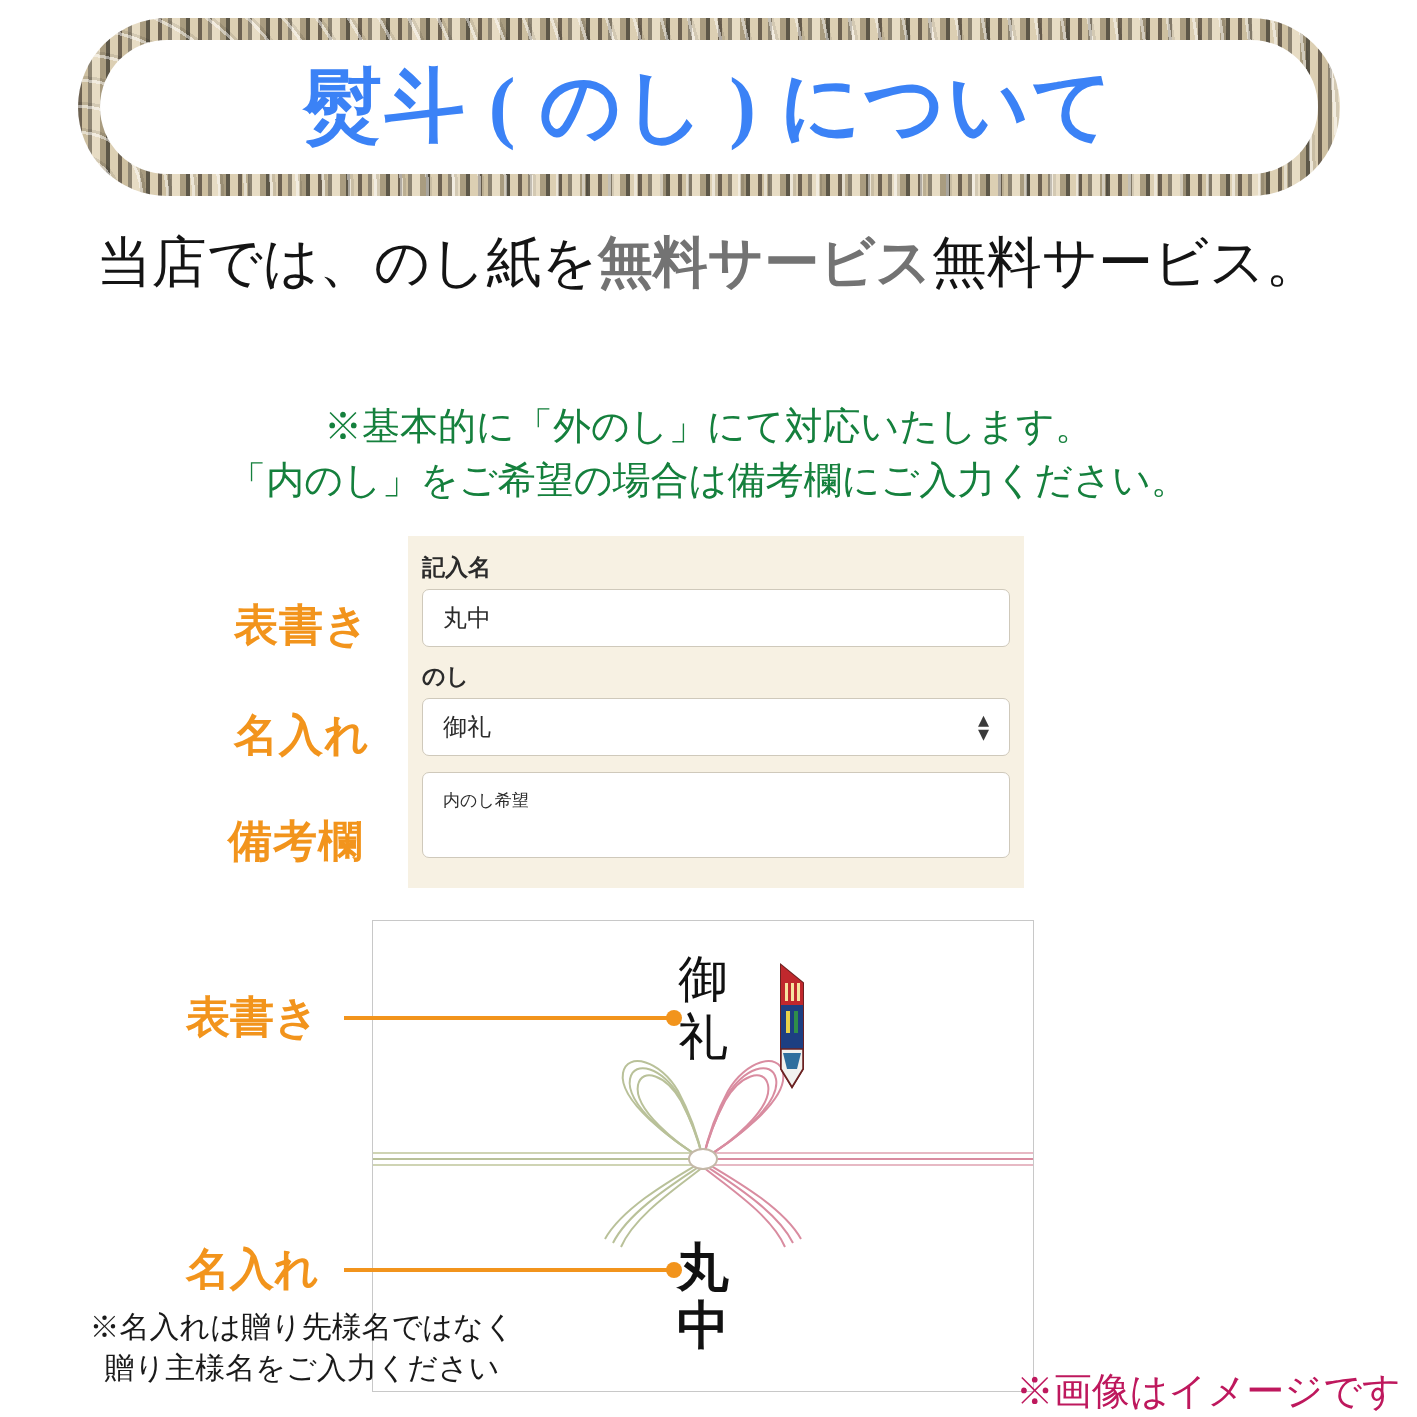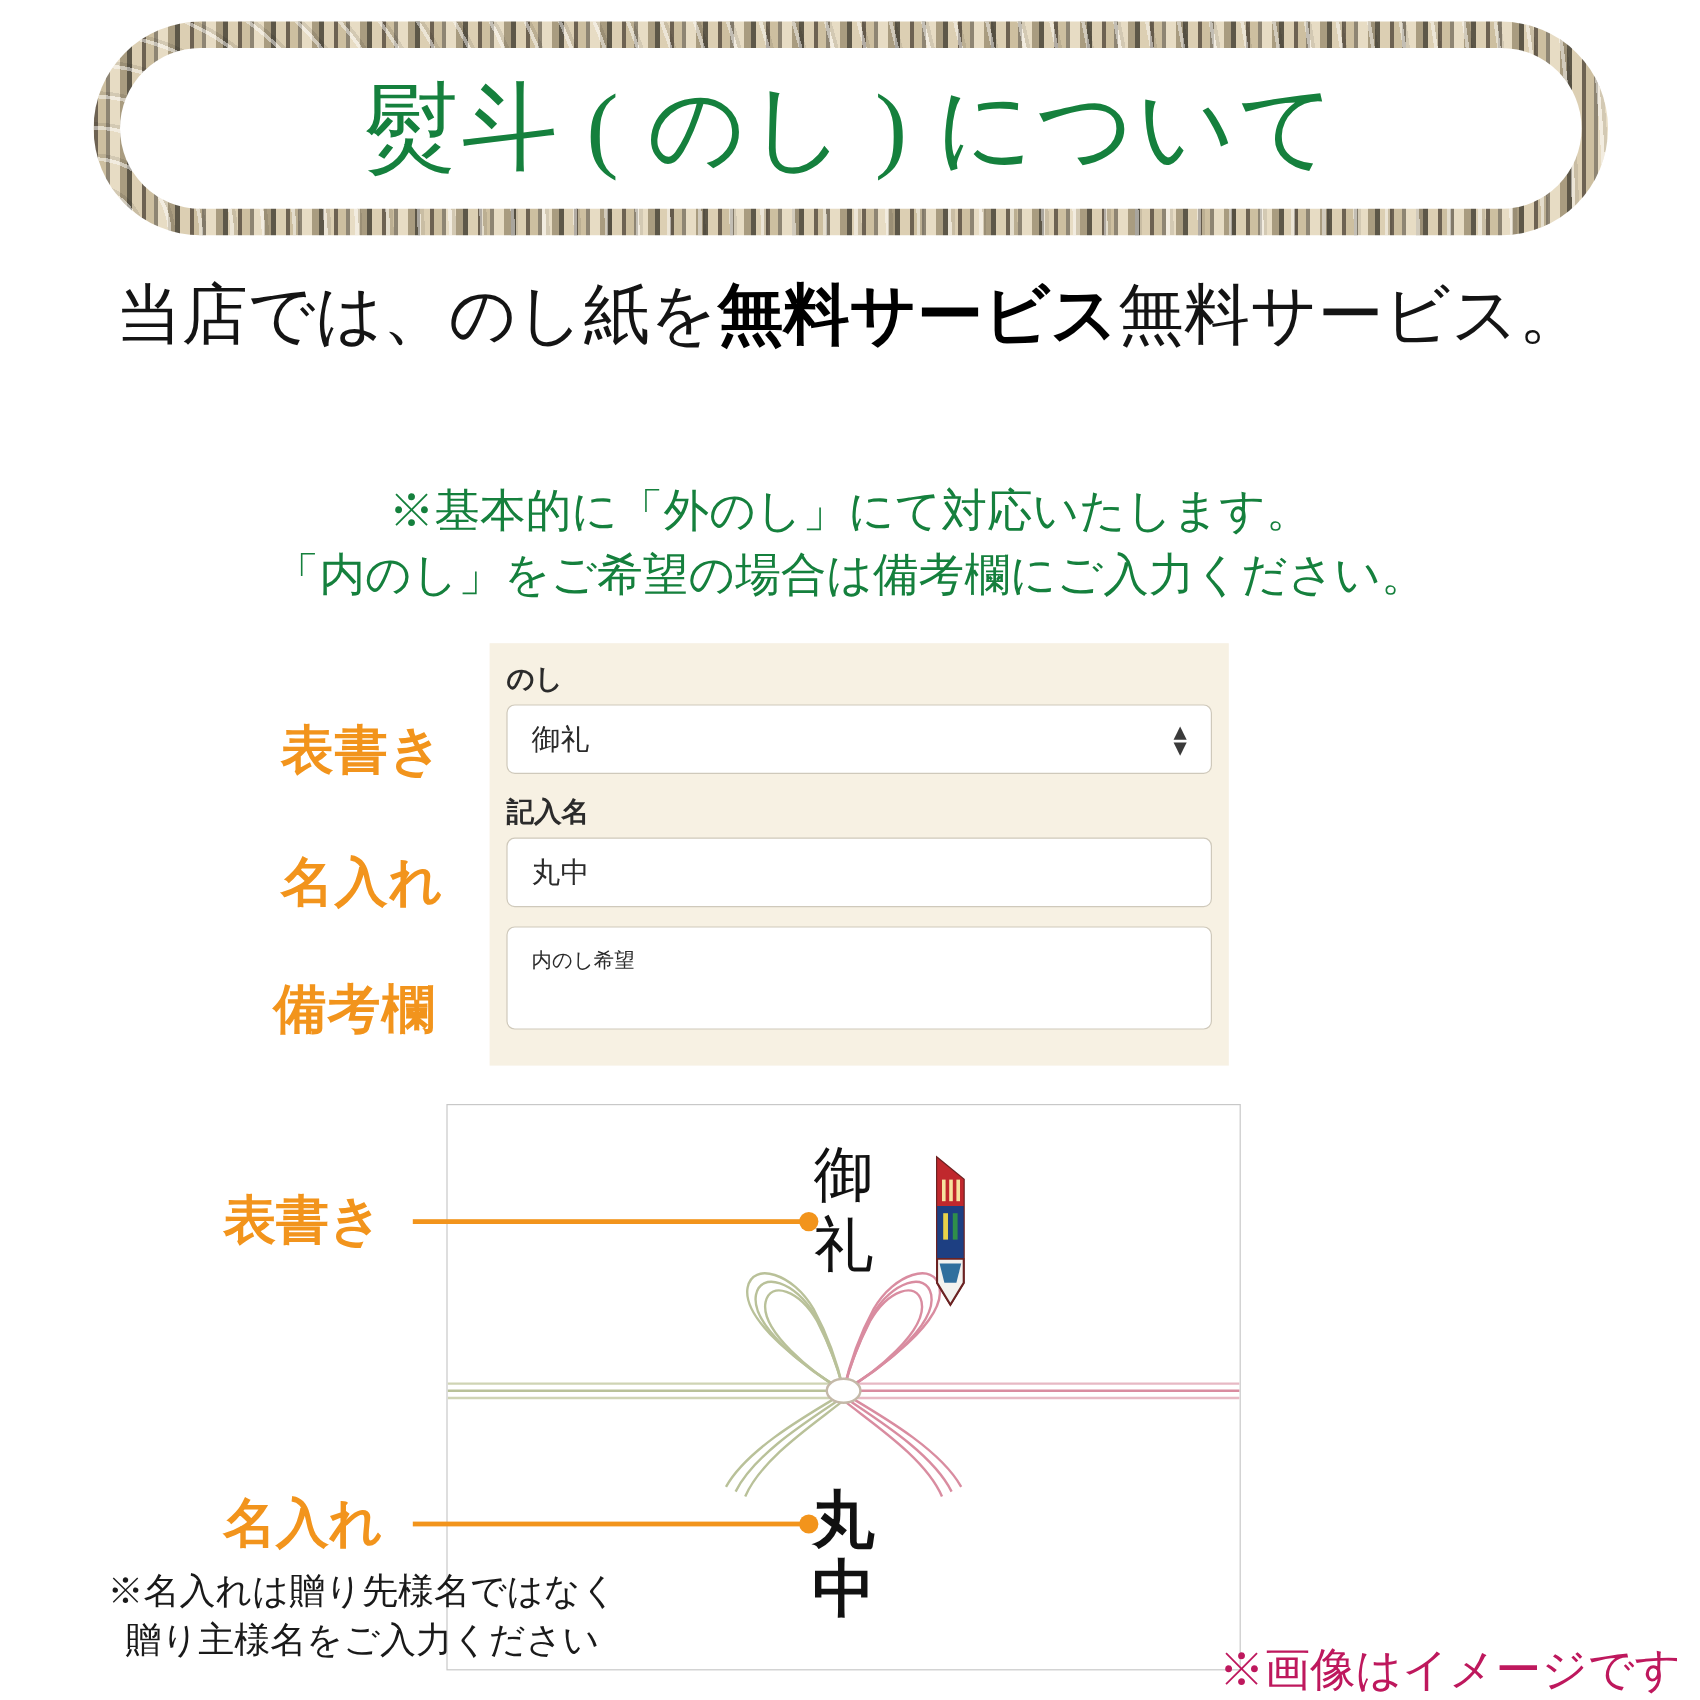--- a/index.html
+++ b/index.html
@@ -60,38 +60,38 @@
     background: #ffffff;
     border-radius: 70px;
     z-index: 3;
     display: flex;
     align-items: center;
     justify-content: center;
   }
   .header-title {
     font-size: 80px;
     letter-spacing: 2px;
-    color: #15803d;
-    font-weight: 400;
+    color: #3b82f6;
+    font-weight: 700;
     white-space: nowrap;
   }
 
   
   .lead {
     position: absolute;
     left: 0;
     top: 224px;
     width: 1417px;
     text-align: center;
     font-size: 55px;
     line-height: 1.42;
     color: #141414;
   }
   .lead .hl {
-    color: #000000;
+    color: #737373;
     font-weight: 700;
   }
   .note {
     position: absolute;
     left: 0;
     top: 400px;
     width: 1417px;
     text-align: center;
     font-size: 38px;
     line-height: 1.42;
@@ -258,35 +258,35 @@
   </div>
 </div>
 
 <div class="note">
   <div>※基本的に「外のし」にて対応いたします。</div>
   <div>「内のし」をご希望の場合は備考欄にご入力ください。</div>
 </div>
 
 <div class="form-card">
 
+  <div class="form-block">
+    <div class="form-label">記入名</div>
+    <div class="form-field">
+      <span class="val">丸中</span>
+    </div>
+  </div>
+
   <div class="form-block" style="padding-top:14px;">
     <div class="form-label">のし</div>
     <div class="form-field">
       <span class="val">御礼</span>
       <span class="select-caret">
         <span>▴</span>
           <span>▾</span>
       </span>
-    </div>
-  </div>
-
-  <div class="form-block">
-    <div class="form-label">記入名</div>
-    <div class="form-field">
-      <span class="val">丸中</span>
     </div>
   </div>
 
   <div class="form-block">
     <div class="textarea-field">内のし希望</div>
   </div>
 
 </div>
 
 <div class="tag tag-omotegaki">表書き</div>

